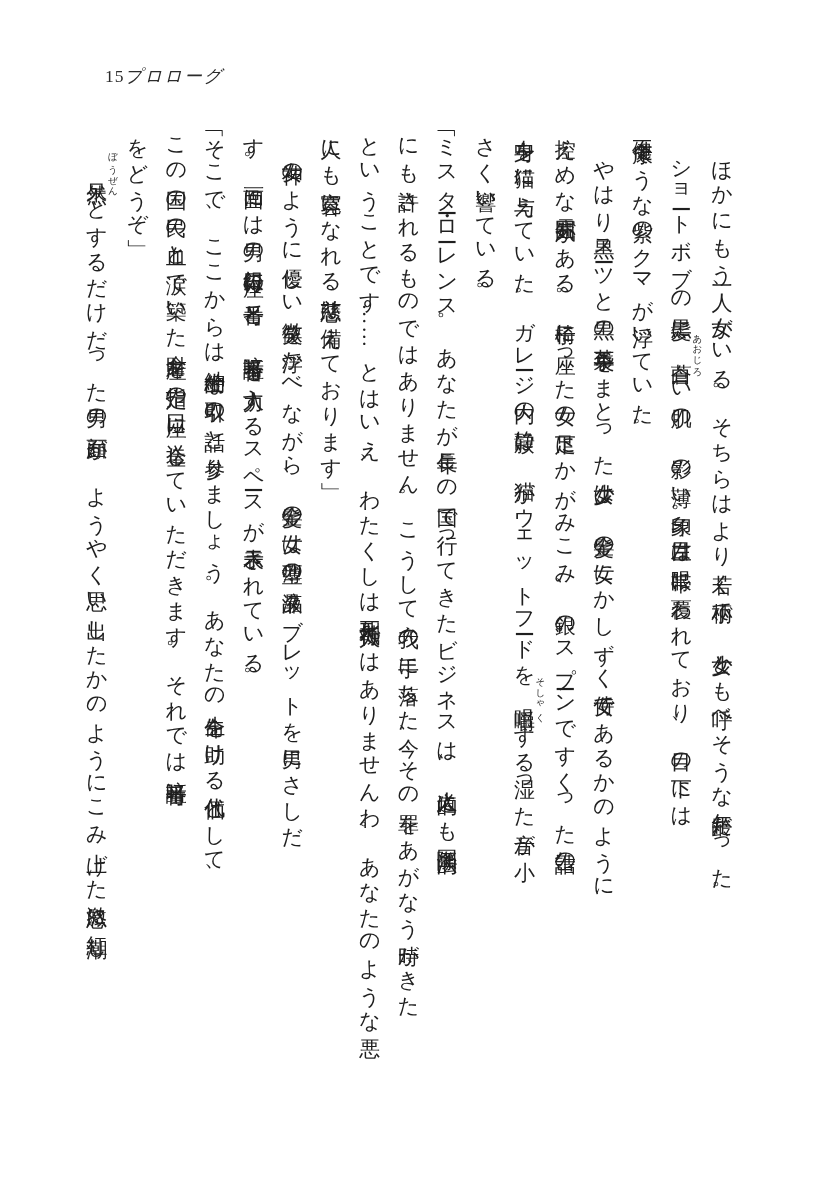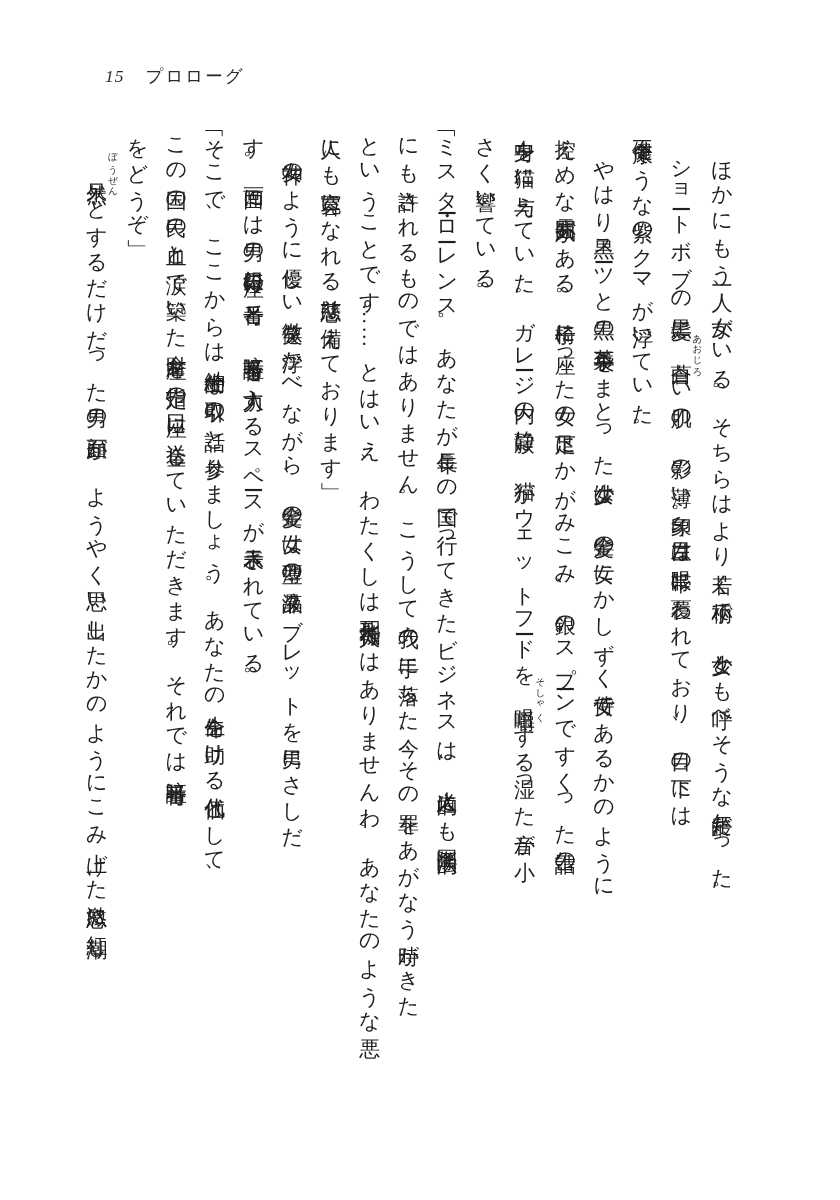--- a/index.html
+++ b/index.html
@@ -20,26 +20,25 @@
   
   .running-head {
     position: absolute;
     left: 105px;
     top: 64px;
     color: #2b2b2b;
     font-size: 17.5px;
     white-space: nowrap;
   }
   .running-head .page-num {
-    font-style: italic;
     letter-spacing: 1px;
   }
   .running-head .chapter {
-    margin-left: 21px;
     letter-spacing: 2px;
+    font-style: italic;
   }
   
   .text-block {
     position: absolute;
     top: 123px;
     right: 99px;
     height: 958px;
     writing-mode: vertical-rl;
     -webkit-writing-mode: vertical-rl;
     text-orientation: mixed;

